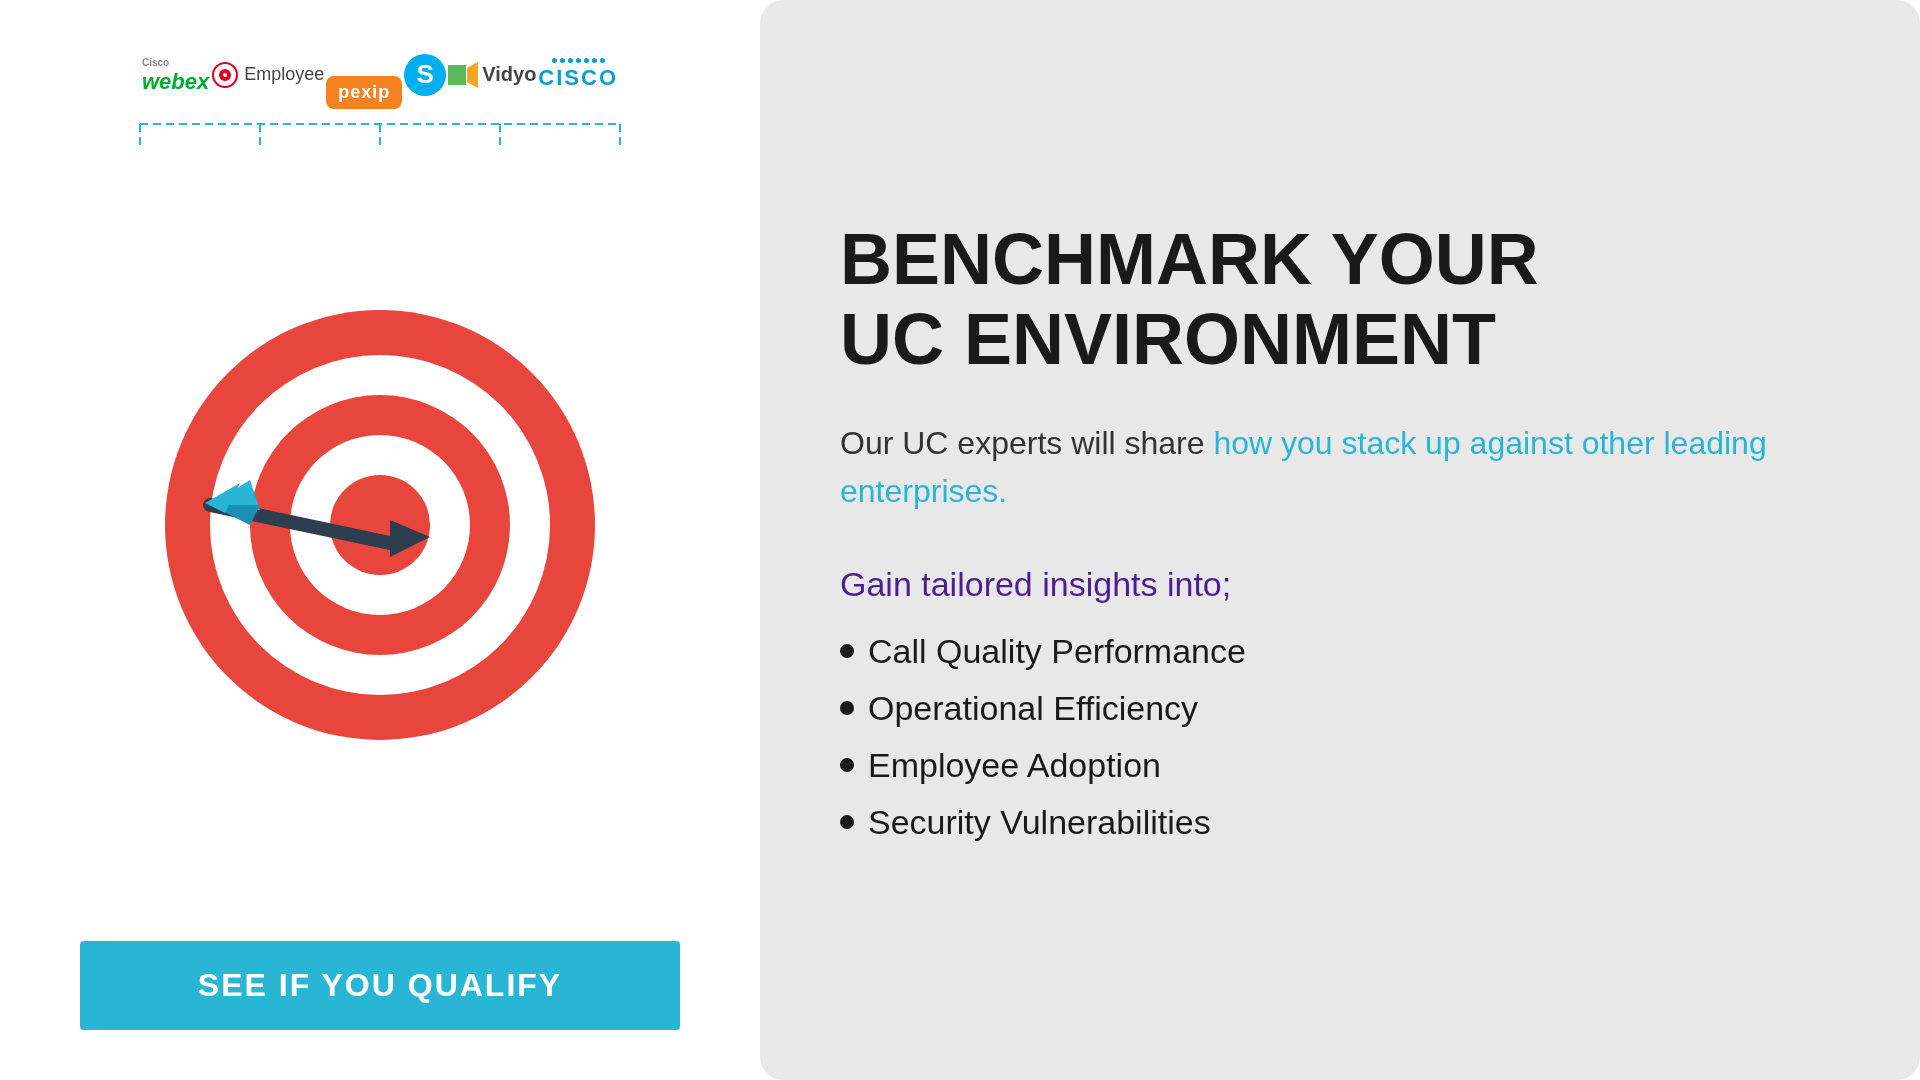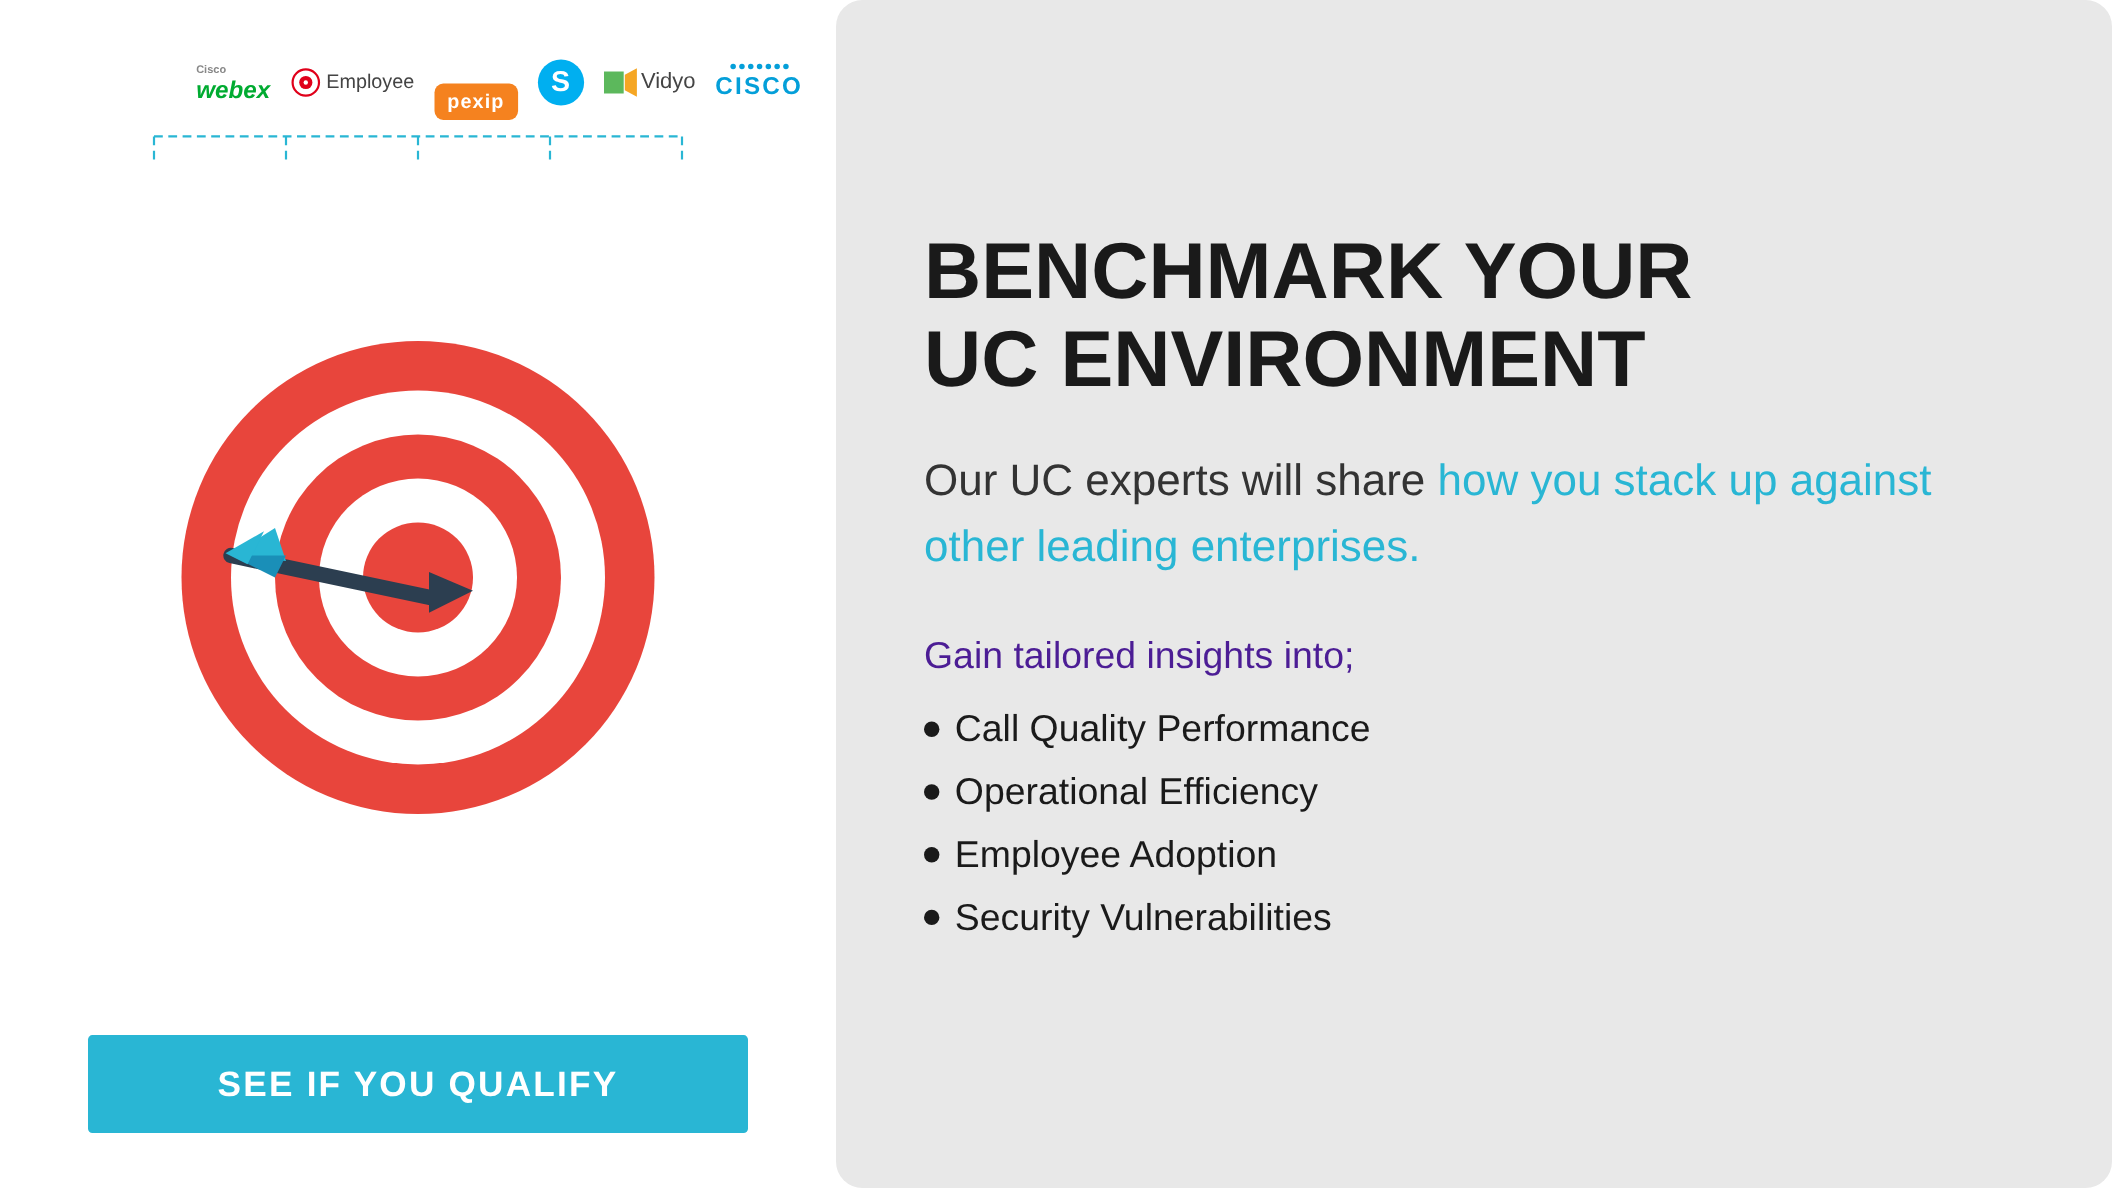--- a/index.html
+++ b/index.html
@@ -21,24 +21,24 @@
       align-items: center;
       justify-content: flex-start;
       padding: 40px 30px 50px;
       flex-shrink: 0;
     }
 
     
     .logos-row {
       display: flex;
       align-items: center;
-      gap: 18px;
+      gap: 2px;
       margin-bottom: 10px;
       width: 100%;
-      justify-content: flex-end;
+      justify-content: center;
     }
 
     .logo-item {
       display: flex;
       align-items: center;
       gap: 4px;
       font-size: 13px;
       font-weight: 600;
     }
     .logo-webex .webex-text {
@@ -104,21 +104,21 @@
       align-items: center;
       gap: 4px;
     }
     .vidyo-icon {
       width: 30px;
       height: 30px;
     }
     .vidyo-text {
       font-size: 20px;
       color: #444;
-      font-weight: 400;
+      font-weight: 700;
     }
 
     
     .logo-cisco {
       display: flex;
       align-items: center;
     }
     .cisco-bars {
       display: flex;
       flex-direction: column;
@@ -197,21 +197,21 @@
     .headline {
       font-size: 72px;
       font-weight: 900;
       color: #1a1a1a;
       line-height: 1.1;
       margin-bottom: 40px;
       text-transform: uppercase;
     }
 
     .description {
-      font-size: 40px;
+      font-size: 32px;
       color: #333;
       line-height: 1.5;
       margin-bottom: 50px;
     }
 
     .description .highlight {
       color: #29b6d4;
     }
 
     .insights-label {

